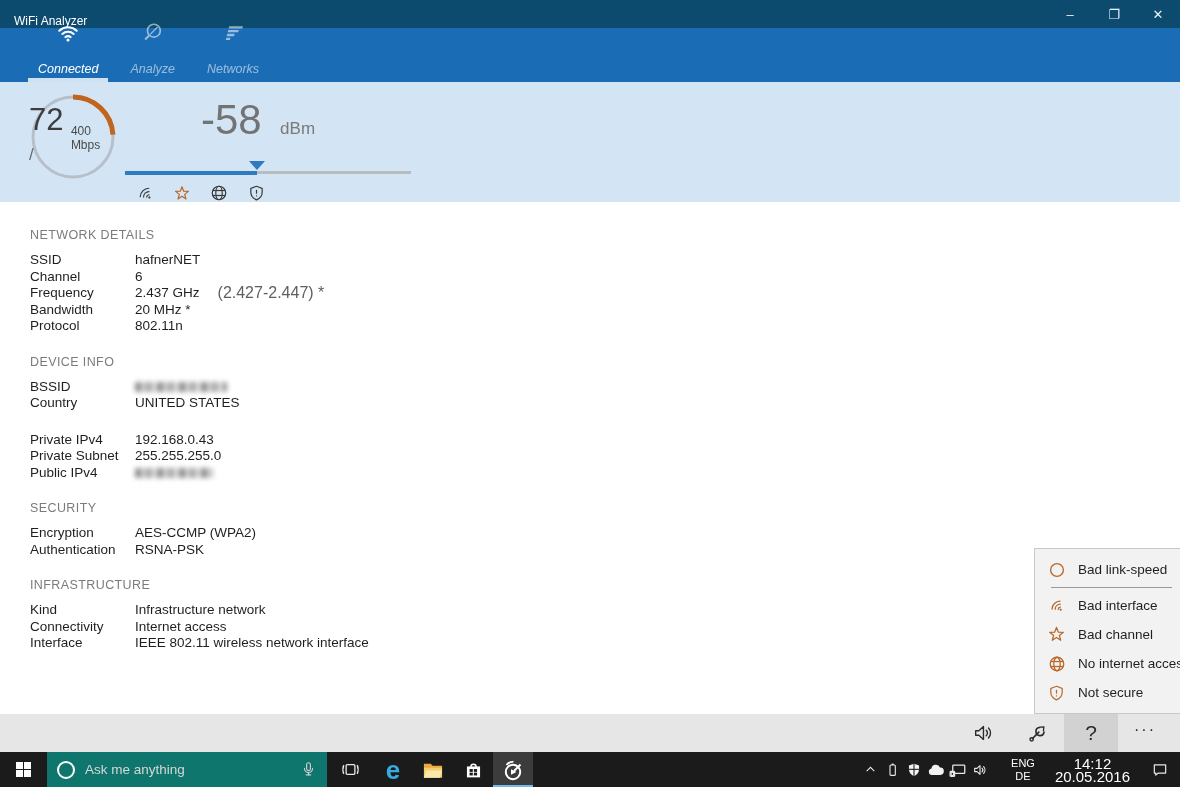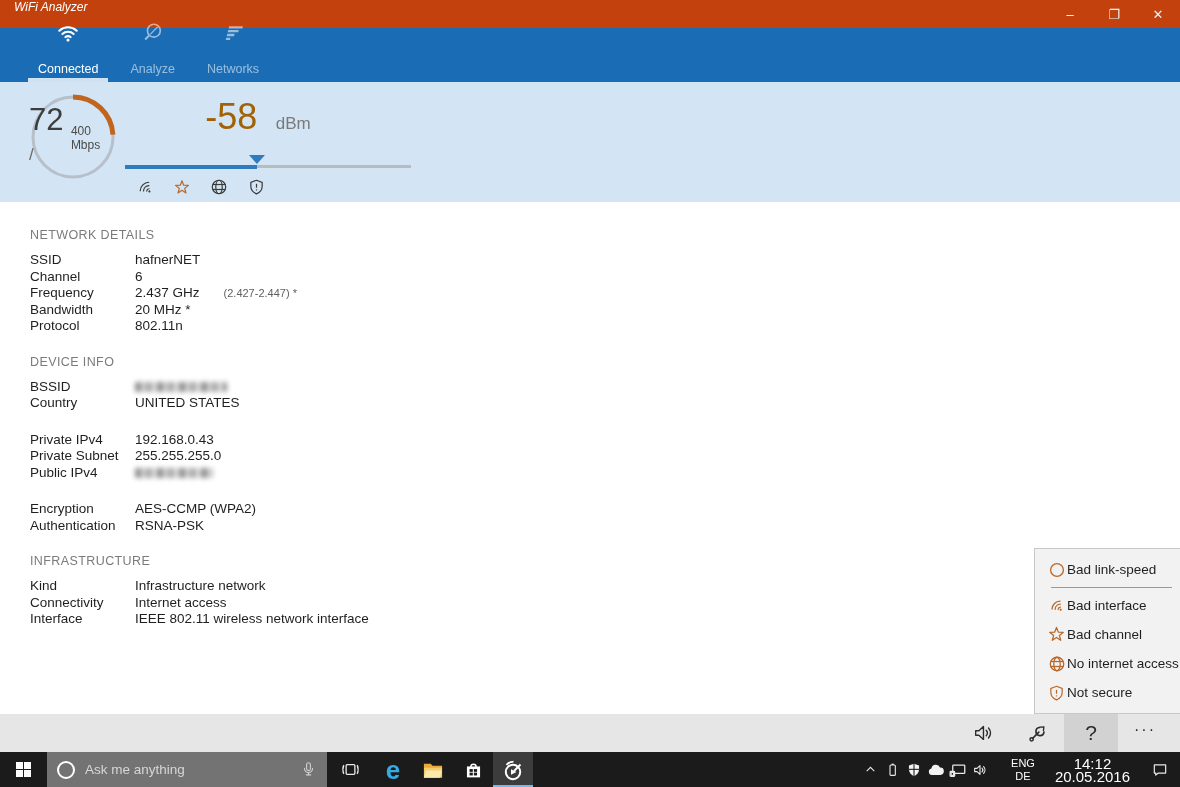--- a/index.html
+++ b/index.html
@@ -1,89 +1,89 @@
 <!DOCTYPE html>
 <html><head>
 <meta charset="utf-8">
 <style>
   * { margin:0; padding:0; box-sizing:border-box; }
   html,body { width:1180px; height:787px; overflow:hidden; }
   body { font-family:"Liberation Sans","DejaVu Sans",sans-serif; }
   .screen { position:relative; width:1180px; height:787px; background:#fff; overflow:hidden; }
 
   
-  .titlebar { position:absolute; top:0; left:0; width:100%; height:28px; background:#c2410c; display:flex; align-items:flex-start;font-style:italic; }
+  .titlebar { position:absolute; top:0; left:0; width:100%; height:28px; background:#0c4a6e; display:flex; align-items:flex-end; }
   .titlebar .title { color:#fff; font-size:12px; padding-left:14px; }
   .win-controls { margin-left:auto; display:flex; height:100%; }
   .win-btn { width:44px; height:100%; display:flex; align-items:center; justify-content:center; color:#e8f1f9; font-size:13px; cursor:default; }
 
   
   .nav { position:absolute; top:28px; left:0; width:100%; height:54px; background:#1a6db5; display:flex; align-items:flex-end; padding-left:28px; }
   .tab { display:flex; flex-direction:column; align-items:center; justify-content:flex-end; padding:0 10px 6px 10px; margin-right:12px; position:relative; height:100%; }
-  .tab .tab-label { font-size:12.5px; color:rgba(255,255,255,.55); margin-top:18px; }
+  .tab .tab-label { font-size:12.5px; color:rgba(255,255,255,.55); margin-top:18px;font-style:italic; }
   .tab .tab-icon { opacity:.55; height:22px; display:flex; align-items:flex-end; }
   .tab.active .tab-label { color:#fff; }
   .tab.active .tab-icon { opacity:1; }
   .tab.active::after { content:""; position:absolute; left:0; right:0; bottom:0; height:4px; background:#cfe2f3; }
 
   
   .hero { position:absolute; top:82px; left:0; width:100%; height:120px; background:#d3e5f4; }
   .gauge { position:absolute; left:29px; top:11px; width:88px; height:88px; }
   .gauge svg { position:absolute; left:0; top:0; }
   .gauge-text { position:absolute; left:0; top:0; width:88px; height:88px; display:flex; flex-direction:row; align-items:center; justify-content:center; }
   .gauge-main { font-size:31px; font-weight:300; color:#3d3d3d; line-height:30px; }
   .gauge-main .slash { font-size:17px; color:#6b6b6b; }
   .gauge-sub { font-size:12px; color:#4a4a4a; margin-top:2px; }
 
   .dbm-block { position:absolute; left:125px; top:14px; width:286px; }
   .dbm-value { text-align:center; margin-left:-20px; }
-  .dbm-value .num { font-size:36px; font-weight:300; color:#a16207; }
+  .dbm-value .num { font-size:42px; font-weight:300; color:#737373; }
   .dbm-value .unit { font-size:17px; color:#7a7a7a;margin-left:14px; }
   .slider { position:relative; margin-top:18px; height:12px; }
   .slider-track { position:absolute; left:0; right:0; top:9px; height:3px; background:#b9bcbe; }
   .slider-fill { position:absolute; left:0; top:8.5px; height:4px; background:#2e7cbf; width:46%; }
   .slider-thumb { position:absolute; top:-1px; width:0; height:0; border-left:8px solid transparent; border-right:8px solid transparent; border-top:9px solid #2e7cbf; transform:translateX(-8px); left:46%; }
   .status-icons { display:flex; gap:19px; margin-top:10px; margin-left:11px; }
   .status-icons .sicon { width:18px; height:18px; display:flex; align-items:center; justify-content:center; }
 
   .rot-wifi { transform:rotate(-45deg); display:inline-block; line-height:0; }
 
   
   .content { position:absolute; top:202px; left:0; width:100%; height:512px; background:#fff; padding:26px 0 0 30px; }
   .section { margin-bottom:20px; }
   .section-title { font-size:12.5px; color:#7b7b7b; letter-spacing:.4px; margin-bottom:10px; }
   .row { display:flex; font-size:13.5px; color:#1f1f1f; line-height:16.5px; }
   .row .label { width:105px; flex:none; }
   .row .value { }
-  .row .note { font-size:11px; color:#5f5f5f; margin-left:24px; align-self:center; }
+  .row .note { font-size:16px; color:#5f5f5f; margin-left:18px; align-self:center; }
   .redacted { width:92px; height:10px; margin-top:3px; border-radius:2px;
               background:repeating-linear-gradient(90deg,#8f8f8f 0 6px,#cfcfcf 6px 11px,#a8a8a8 11px 17px,#dedede 17px 22px);
               filter:blur(2.5px); }
 
   
   .legend { position:absolute; right:0; top:548px; width:146px; height:166px; background:#f2f2f2; border:1px solid #c8c8c8; border-right:none; padding:6px 0 4px 12px; }
-  .legend-item { display:flex; align-items:center; gap:1px; height:29px; }
+  .legend-item { display:flex; align-items:center; gap:12px; height:29px; }
   .legend-item .licon { width:19px; height:19px; flex:none; display:flex; align-items:center; justify-content:center; }
   .legend-item .ltext { font-size:13.5px; color:#1f1f1f; white-space:nowrap; }
   .legend-divider { height:1px; background:#9a9a9a; margin:3px 8px 3px 4px; }
 
   
   .appbar { position:absolute; top:714px; left:0; width:100%; height:38px; background:#e6e6e6; display:flex; justify-content:flex-end; align-items:stretch; }
   .appbar-btn { width:54px; display:flex; align-items:center; justify-content:center; color:#333; }
   .appbar-btn.hovered { background:#d2d2d2; }
   .appbar-btn .qmark { font-size:21px; font-weight:300; color:#2b2b2b; }
   .appbar-btn .more { font-size:16px; letter-spacing:2px; color:#2b2b2b; padding-bottom:6px; }
   .appbar .spacer-right { width:8px; }
 
   
   .taskbar { position:absolute; top:752px; left:0; width:100%; height:35px; background:#1b1b1b; display:flex; align-items:stretch; }
   .tb-start { width:47px; display:flex; align-items:center; justify-content:center; }
   .winlogo { display:grid; grid-template-columns:7px 7px; grid-template-rows:7px 7px; gap:1.5px; }
   .winlogo span { background:#fff; }
-  .tb-search { width:280px; background:#737373; display:flex; align-items:center; padding:0 10px; gap:10px; }
+  .tb-search { width:280px; background:#0f766e; display:flex; align-items:center; padding:0 10px; gap:10px; }
   .cortana-ring { width:18px; height:18px; border:2.5px solid #fff; border-radius:50%; flex:none; }
   .tb-search-text { color:#d6d6d6; font-size:13.5px; flex:1; }
   .tb-icon { width:40px; display:flex; align-items:center; justify-content:center; position:relative; }
   .tb-icon.active-app { background:#3c3c3c; }
   .tb-icon.active-app::after { content:""; position:absolute; bottom:0; left:0; right:0; height:2px; background:#76b9e8; }
   .edge-e { color:#35abe2; font-size:26px; font-weight:700; line-height:26px; }
   .tray { margin-left:auto; display:flex; align-items:center; }
   .tray-icon { width:20px; display:flex; align-items:center; justify-content:center; margin:0 1px; }
   .tray-lang { color:#fff; font-size:11px; text-align:center; line-height:13px; margin:0 20px; }
   .tray-clock { color:#fff; font-size:15px; text-align:center; line-height:13px; margin-right:10px; }
@@ -246,20 +246,21 @@
           <span class="label">Private Subnet</span>
           <span class="value">255.255.255.0</span>
         </div>
       <div class="row">
           <span class="label">Public IPv4</span>
           <span class="redacted" style="width:78px"></span>
         </div>
     </div>
 
     <div class="section">
+      <div class="section-title">SECURITY</div>
       <div class="row">
           <span class="label">Encryption</span>
           <span class="value">AES-CCMP (WPA2)</span>
         </div>
       <div class="row">
           <span class="label">Authentication</span>
           <span class="value">RSNA-PSK</span>
         </div>
     </div>
 

